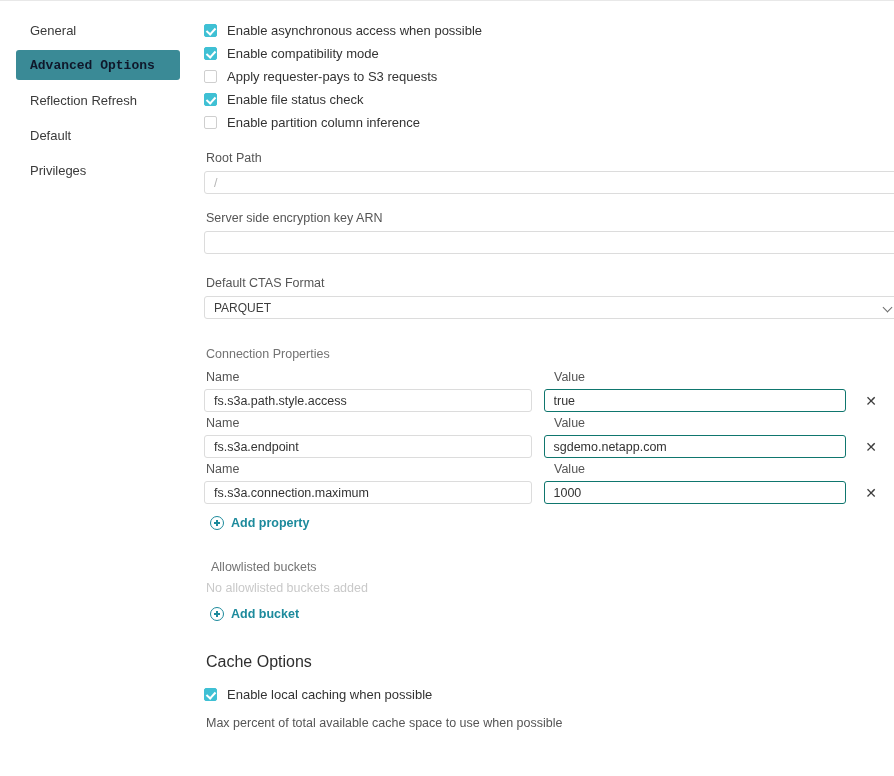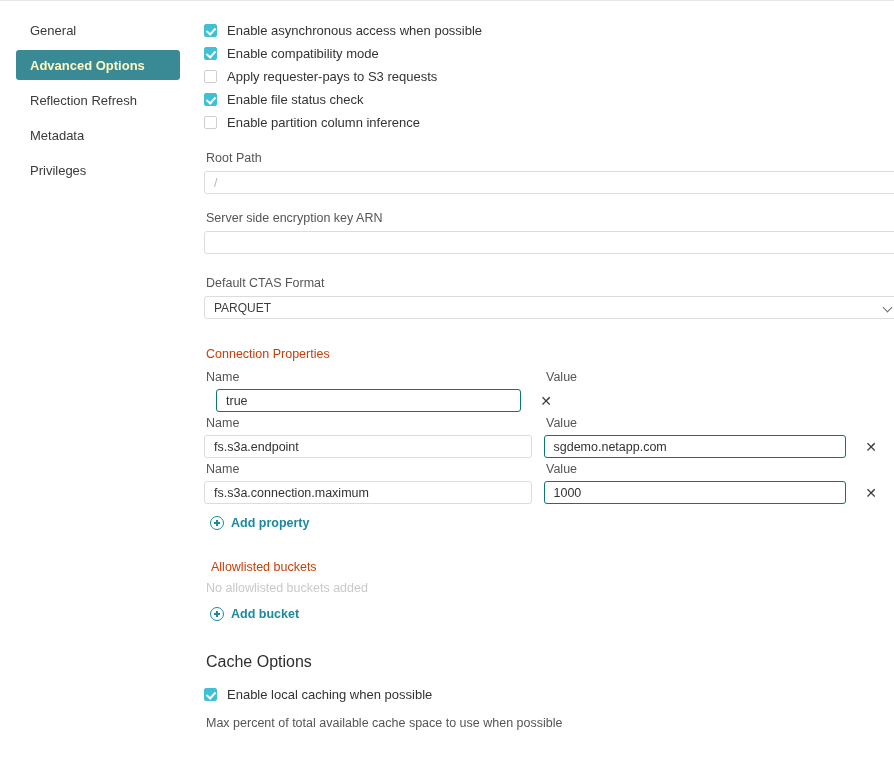--- a/index.html
+++ b/index.html
@@ -34,23 +34,24 @@
     align-items: center;
     font-size: 13px;
     color: #3a3a3a;
     border-radius: 3px;
     cursor: pointer;
     white-space: nowrap;
   }
   .nav-gap { height: 5px; }
   .nav-item.active {
     background: #3a8a96;
-    color: #fef9c3;
+    color: #0f172a;
     font-weight: bold;
     margin-right: 8px;
+    font-family: Liberation Mono, monospace;
   }
 
   
   .content {
     flex: 1 1 auto;
     padding: 18px 10px 0 16px;
     position: relative;
     overflow: hidden;
   }
 
@@ -131,30 +132,30 @@
     width: 7px; height: 7px;
     border: solid #6d6d6d;
     border-width: 0 1.4px 1.4px 0;
     transform: rotate(45deg);
     pointer-events: none;
   }
 
   
   .sec-label {
     font-size: 12.5px;
-    color: #c2410c;
+    color: #737373;
     margin: 0 0 9px 2px;
   }
   .prop-row { position: relative; margin-bottom: 4px; }
   .prop-heads { display: flex; margin-bottom: 5px; }
   .prop-heads .h {
     font-size: 12.5px; color: #555;
   }
   .h-name { width: 340px; margin-left: 2px; }
-  .h-val  { margin-left: 0px; }
+  .h-val  { margin-left: 8px; }
   .prop-inputs { display: flex; align-items: center; }
   .in-name {
     width: 330px; height: 23px;
     border: 1px solid #dcdcdc; border-radius: 3px;
     font-size: 12.5px; color: #333; padding: 0 9px;
     font-family: "Liberation Sans", sans-serif; outline: none;
     background: #fff;
   }
   .in-val {
     width: 305px; height: 23px;
@@ -223,21 +224,21 @@
     <div class="nav-gap"></div>
     <div class="nav-item active">
       <span>Advanced Options</span>
     </div>
     <div class="nav-gap"></div>
     <div class="nav-item">
       <span>Reflection Refresh</span>
     </div>
     <div class="nav-gap"></div>
     <div class="nav-item">
-      <span>Metadata</span>
+      <span>Default</span>
     </div>
     <div class="nav-gap"></div>
     <div class="nav-item">
       <span>Privileges</span>
     </div>
   </div>
 
   <div class="content">
 
     <div style="margin-bottom:17px;">
@@ -285,20 +286,21 @@
 
     <div>
       <div class="sec-label">Connection Properties</div>
 
       <div class="prop-row">
         <div class="prop-heads">
           <span class="h h-name">Name</span>
           <span class="h h-val">Value</span>
         </div>
         <div class="prop-inputs">
+          <input class="in-name" type="text" value="fs.s3a.path.style.access" style="">
           <input class="in-val" type="text" value="true" style="">
           <span class="xbtn">✕</span>
         </div>
       </div>
 
       <div class="prop-row">
         <div class="prop-heads">
           <span class="h h-name">Name</span>
           <span class="h h-val">Value</span>
         </div>

